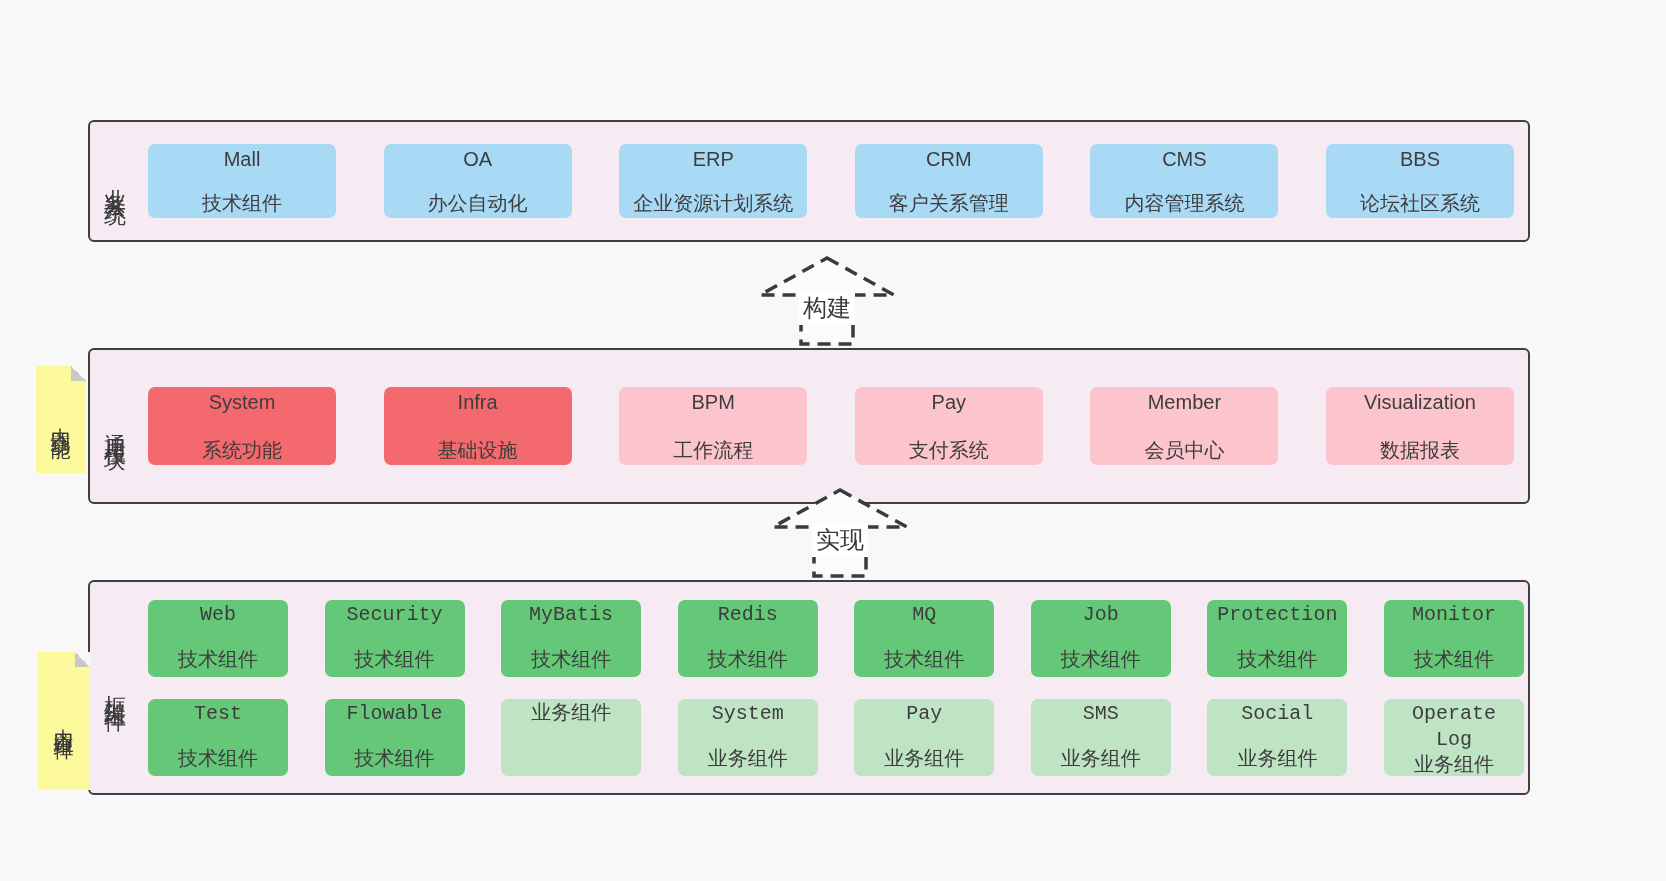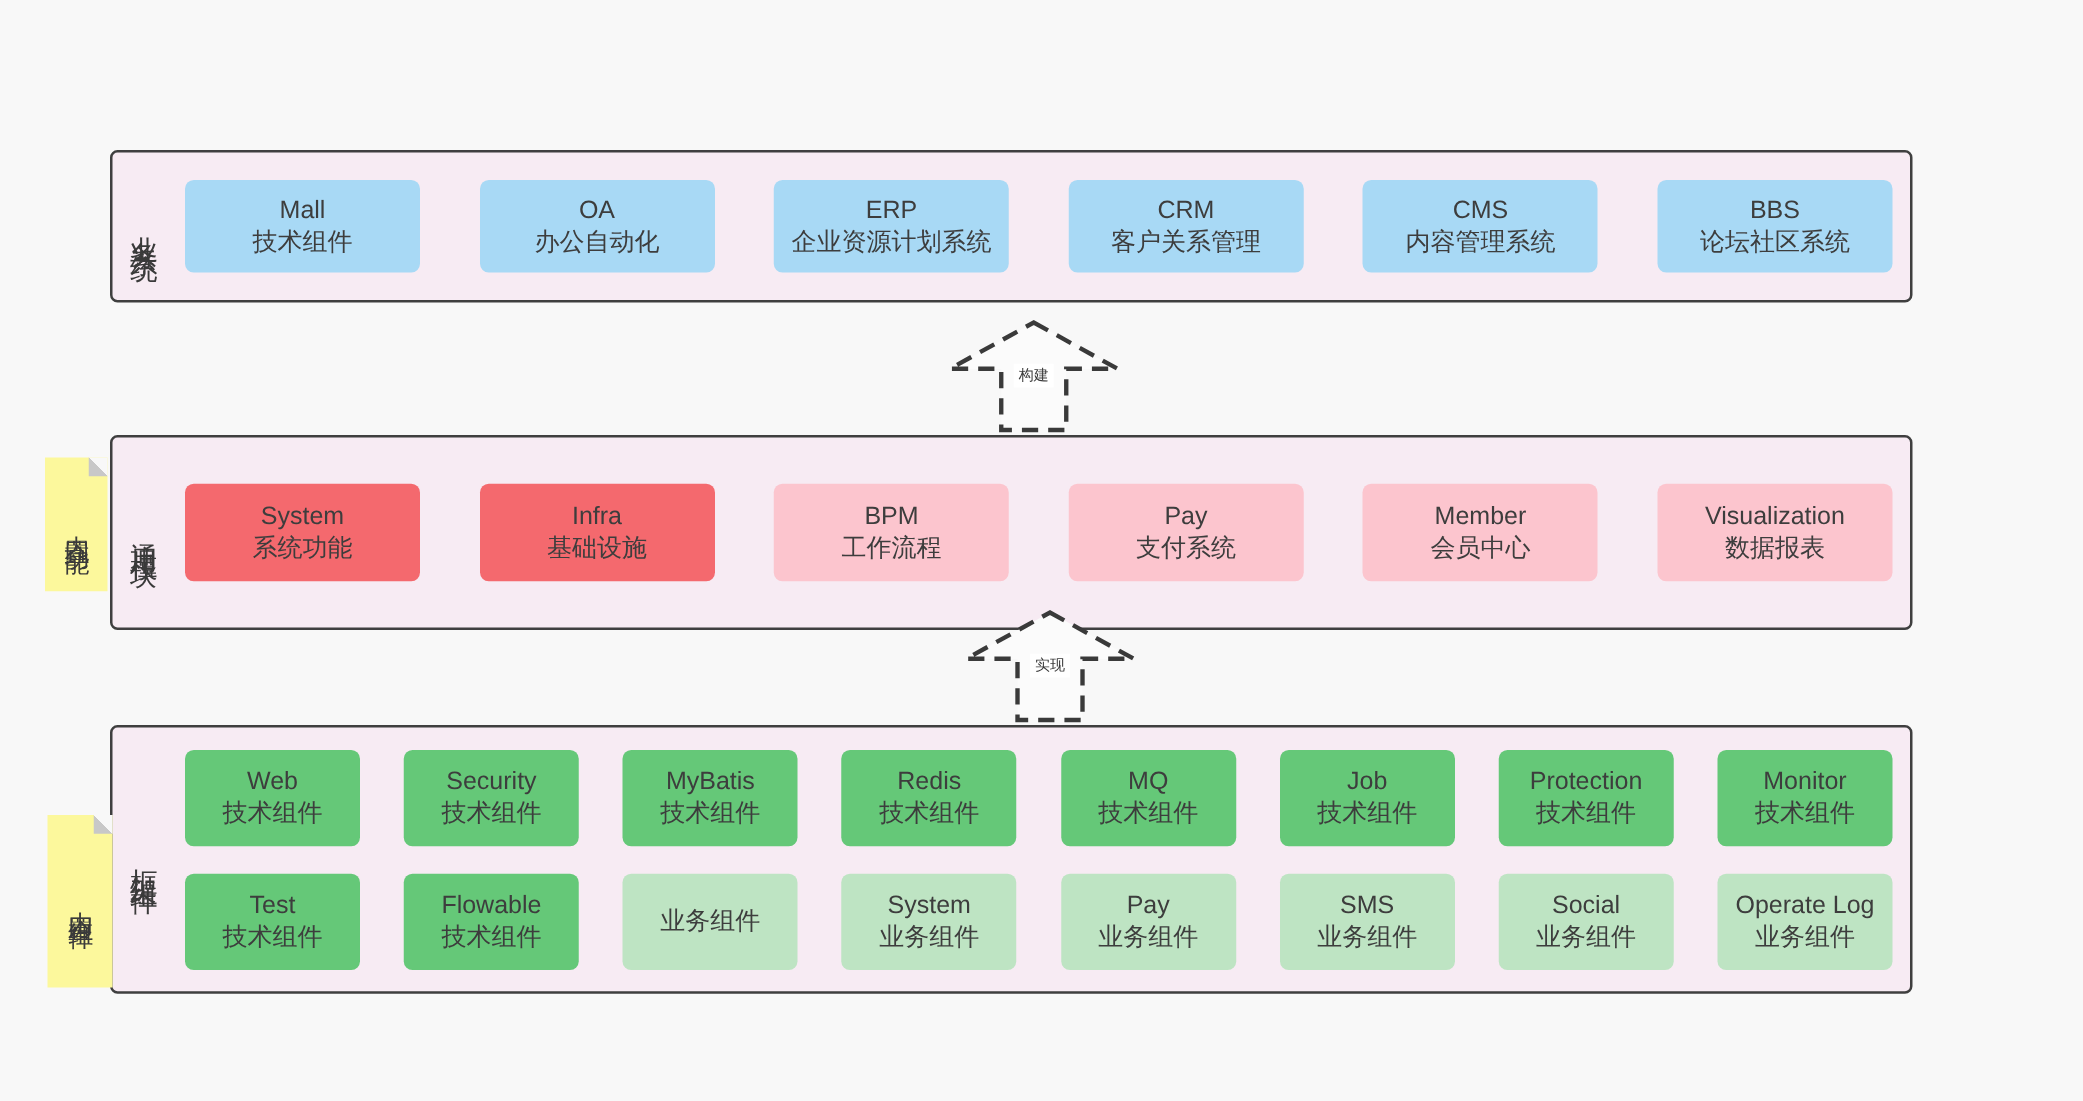--- a/index.html
+++ b/index.html
@@ -21,43 +21,44 @@
     writing-mode:vertical-lr;text-orientation:upright;
     font-size:22px;line-height:1;letter-spacing:5px;color:#3a3a3a;
     margin-left:14px;flex:0 0 auto;
   }
   .boxes{
     flex:1;display:flex;justify-content:space-between;align-items:center;
     padding:0 14px 0 22px;
   }
   .rows{
     flex:1;display:flex;flex-direction:column;gap:22px;
-    padding:0 14px 0 22px;
+    padding:0 4px 0 22px;
+    font-family:Liberation Mono, monospace;
   }
   .row{display:flex;justify-content:space-between;align-items:center;}
   .box{
     box-sizing:border-box;border-radius:7px;padding:2px 4px;
-    display:flex;flex-direction:column;align-items:center;justify-content:center;
+    display:flex;flex-direction:column;align-items:center;justify-content:space-between;
     text-align:center;font-size:20px;line-height:1.32;color:#3d3d3d;
   }
   .w188{width:188px;height:74px;}
   #band2 .w188{height:78px;}
   .w140{width:140px;height:77px;}
   .blue{background:#a8d9f5;}
   .red{background:#f4696e;}
   .pink{background:#fcc5ce;}
   .green{background:#65c878;}
   .lightgreen{background:#bee4c3;}
   .arrow{position:absolute;width:140px;height:92px;}
   #arrow1{left:757px;top:255px;}
   #arrow2{left:770px;top:487px;}
   .arrow svg{display:block;}
   .arrow-label{
     position:absolute;left:50%;top:36px;transform:translateX(-50%);
-    background:#ffffff;padding:1px 4px;font-size:12px;color:#3a3a3a;white-space:nowrap;
+    background:#ffffff;padding:1px 4px;font-size:24px;color:#3a3a3a;white-space:nowrap;
   }
   .sticky{
     position:absolute;background:#fcf89c;z-index:5;
     display:flex;align-items:center;justify-content:center;
   }
   #sticky1{left:36px;top:366px;width:50px;height:107px;}
   #sticky2{left:38px;top:652px;width:52px;height:138px;}
   .sticky-label{
     writing-mode:vertical-lr;text-orientation:upright;
     font-size:20px;line-height:1;letter-spacing:4px;color:#3a3a3a;

